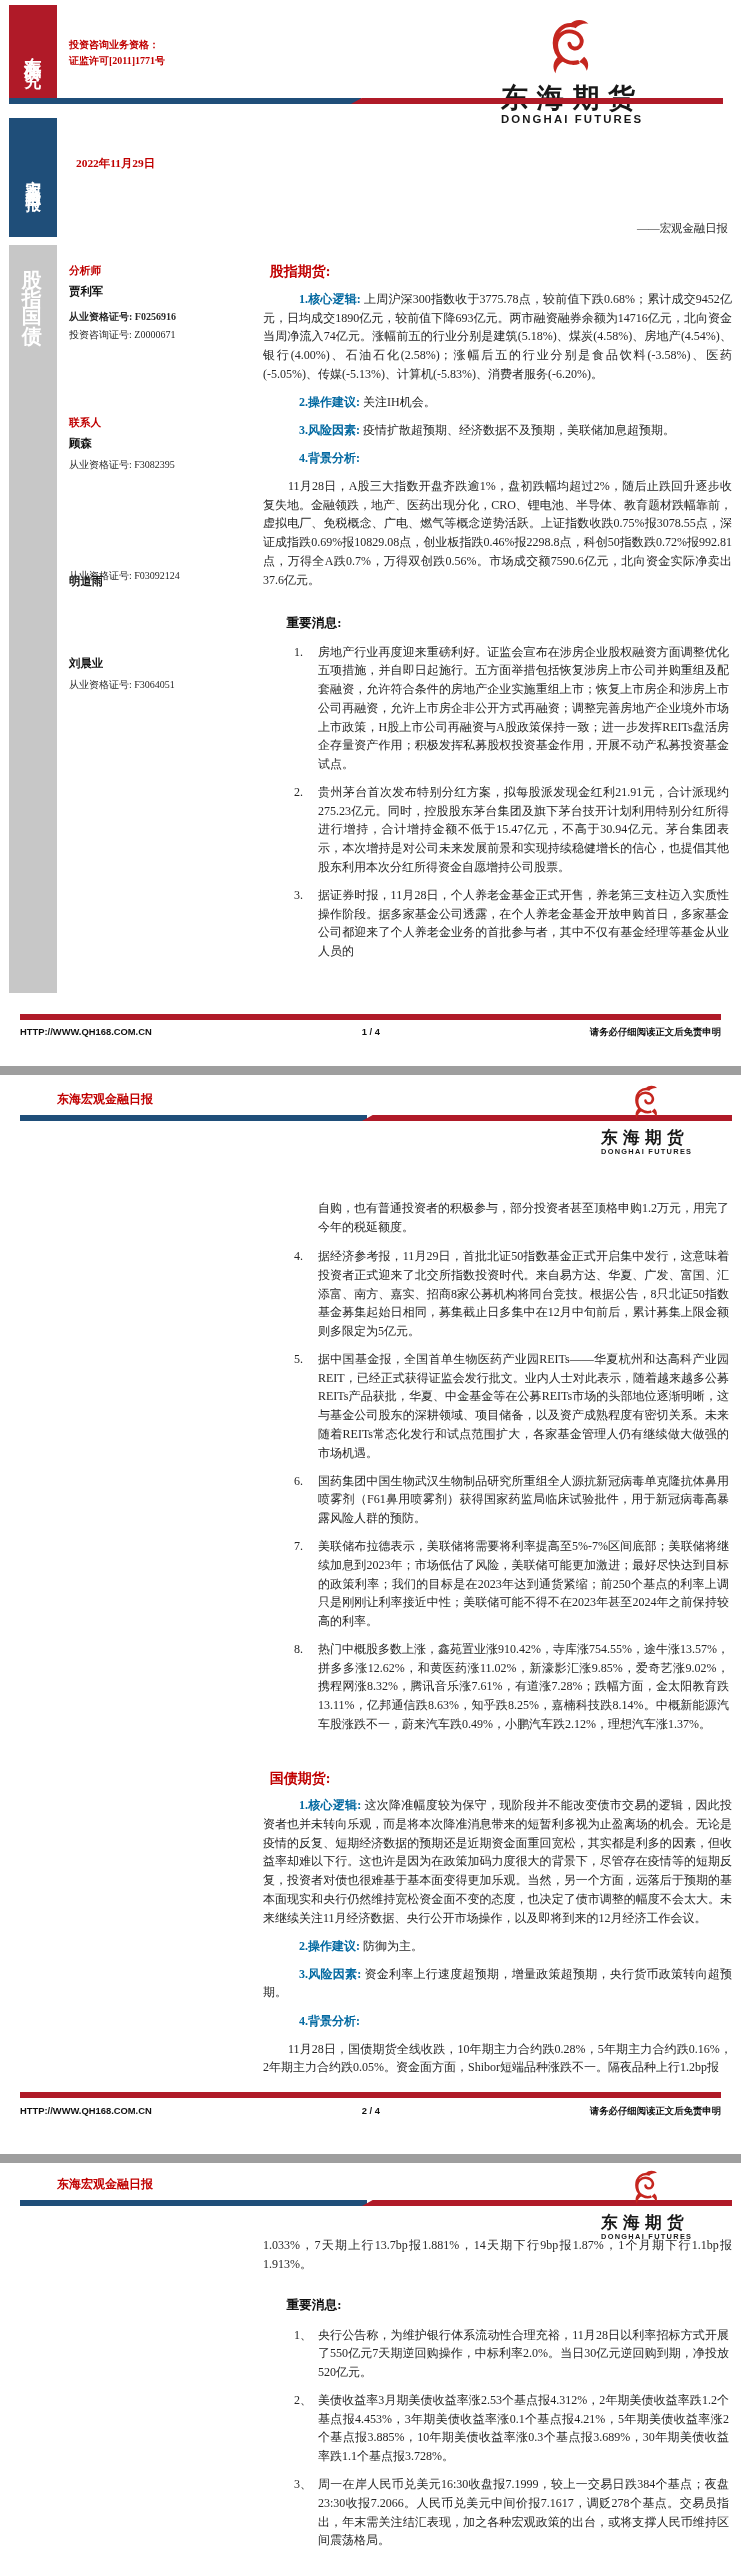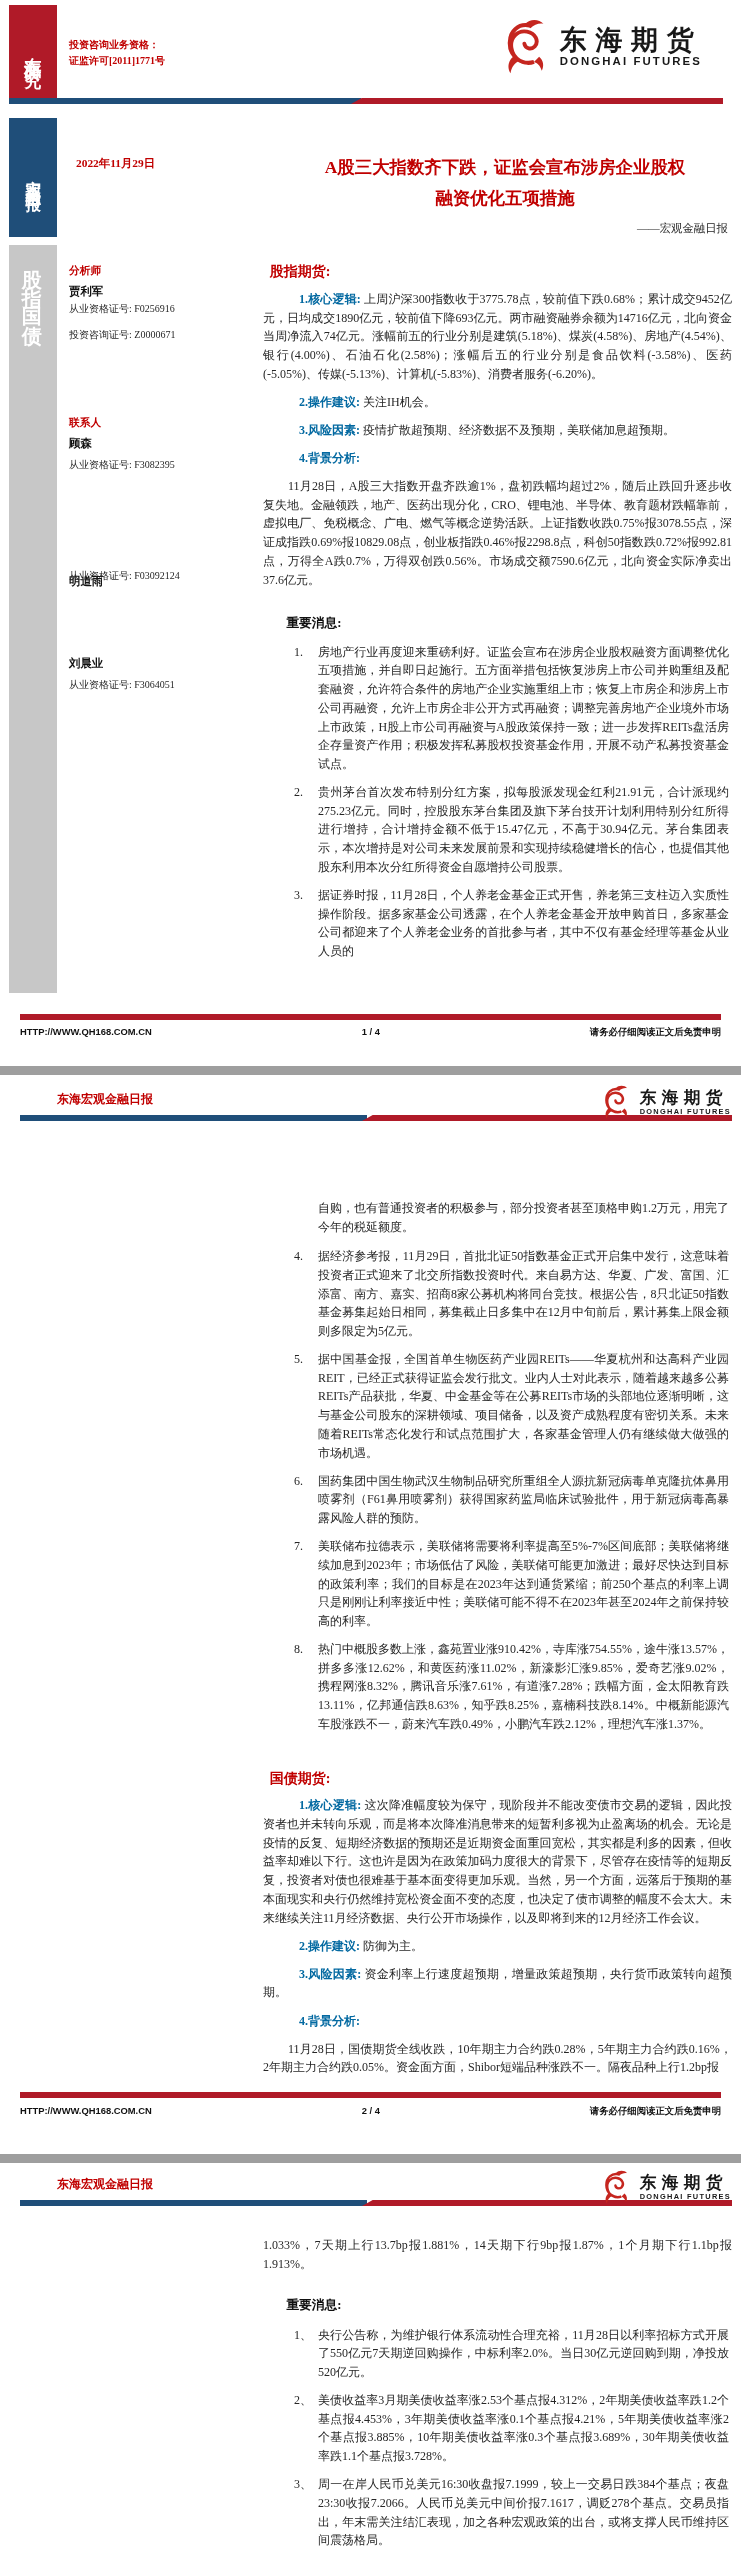--- a/index.html
+++ b/index.html
@@ -12,21 +12,21 @@
           display:flex;align-items:center;justify-content:center;}
   .vbadge-red{background:#B01A28;top:5.3px;height:93px;font-size:17.4px;letter-spacing:4.7px;}
   .vbadge-blue{background:#1F4E79;top:118px;height:119px;font-size:15.4px;letter-spacing:3.3px;}
   .vbadge-gray{background:#C7C7C7;top:245px;height:748px;font-size:20px;letter-spacing:18.7px;
                justify-content:flex-start;padding-top:9.4px;box-sizing:border-box;}
 
   .license{position:absolute;left:69px;top:37px;color:#C00000;font-weight:700;
            font-size:10px;line-height:16px;}
 
   
-  .logo{position:absolute;display:flex;align-items:center;gap:6.7px;}
+  .logo{position:absolute;display:flex;align-items:center;gap:6.7px;flex-direction:column;}
   .logo-cn{font-weight:700;color:#181818;line-height:1.05;white-space:nowrap;}
   .logo-en{font-family:"Liberation Sans",sans-serif;font-weight:700;color:#181818;white-space:nowrap;}
   .logo-big .logo-cn{font-size:27px;letter-spacing:8.7px;}
   .logo-big .logo-en{font-size:11.4px;letter-spacing:2.1px;margin-top:1.3px;}
   .logo-sm .logo-cn{font-size:16.7px;letter-spacing:5.3px;}
   .logo-sm .logo-en{font-size:7.4px;letter-spacing:1.3px;margin-top:0.7px;}
 
   
   .bar-blue{position:absolute;height:6px;background:#1F4E79;}
   .bar-red{position:absolute;height:6px;background:#B01A28;
@@ -92,29 +92,25 @@
     </span>
   </div>
 
   <div class="bar-blue" style="left:8.7px;top:98px;width:352px;"></div>
   <div class="bar-red" style="left:351px;top:98px;width:372px;"></div>
 
   <div class="vbadge vbadge-blue">宏观金融日报</div>
   <div class="vbadge vbadge-gray">股指国债</div>
 
   <div class="date">2022年11月29日</div>
-  <div class="title">
-    <div>A股三大指数齐下跌，证监会宣布涉房企业股权</div>
-    <div>融资优化五项措施</div>
-  </div>
   <div class="subtitle">——宏观金融日报</div>
 
   <div class="aside-line aside-label" style="top:264px;">分析师</div>
   <div class="aside-line aside-name" style="top:284px;">贾利军</div>
-  <div class="aside-line" style="top:302px;">从业资格证号: F0256916</div>
+  <div class="aside-line" style="top:310px;font-weight:bold;">从业资格证号: F0256916</div>
   <div class="aside-line" style="top:328px;">投资咨询证号: Z0000671</div>
   <div class="aside-line aside-label" style="top:416px;">联系人</div>
   <div class="aside-line aside-name" style="top:436px;">顾森</div>
   <div class="aside-line" style="top:458px;">从业资格证号: F3082395</div>
   <div class="aside-line aside-name" style="top:574px;text-align:center;">明道雨</div>
   <div class="aside-line" style="top:569px;">从业资格证号: F03092124</div>
   <div class="aside-line aside-name" style="top:656px;font-family:Liberation Serif, serif;">刘晨业</div>
   <div class="aside-line" style="top:678px;">从业资格证号: F3064051</div>
 
   <div class="main" style="top:263px;height:742px;overflow:hidden;">

